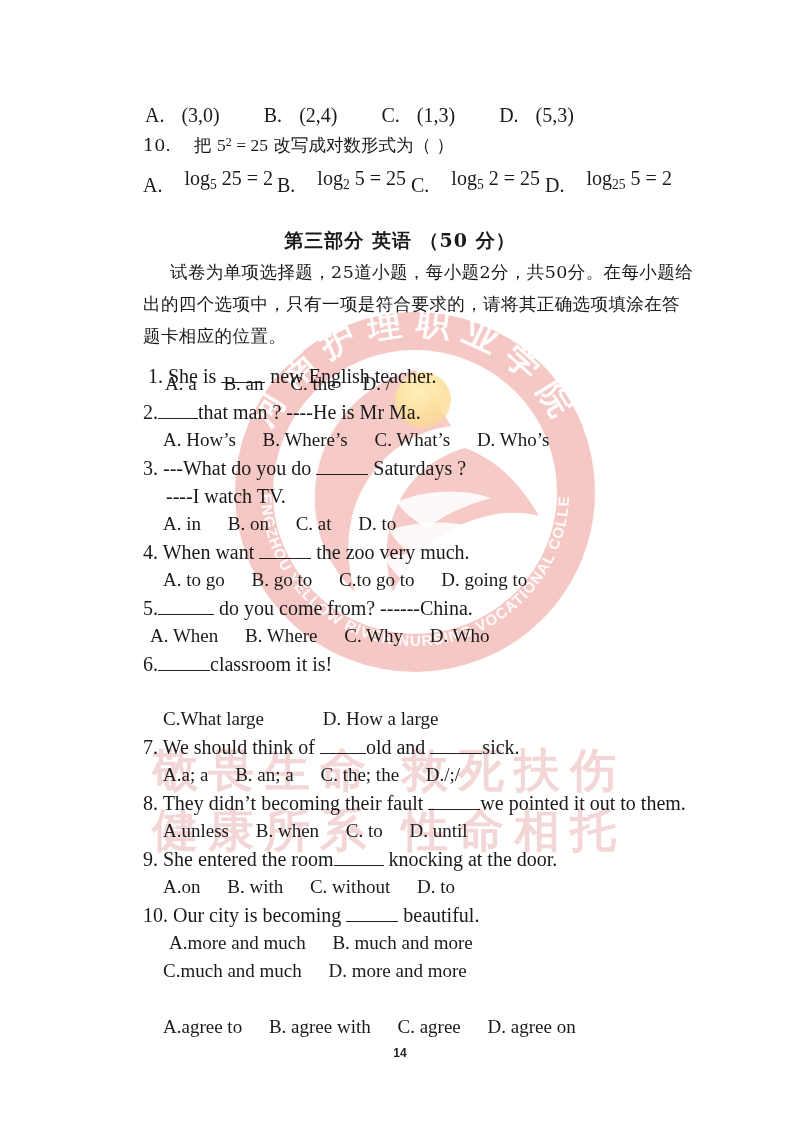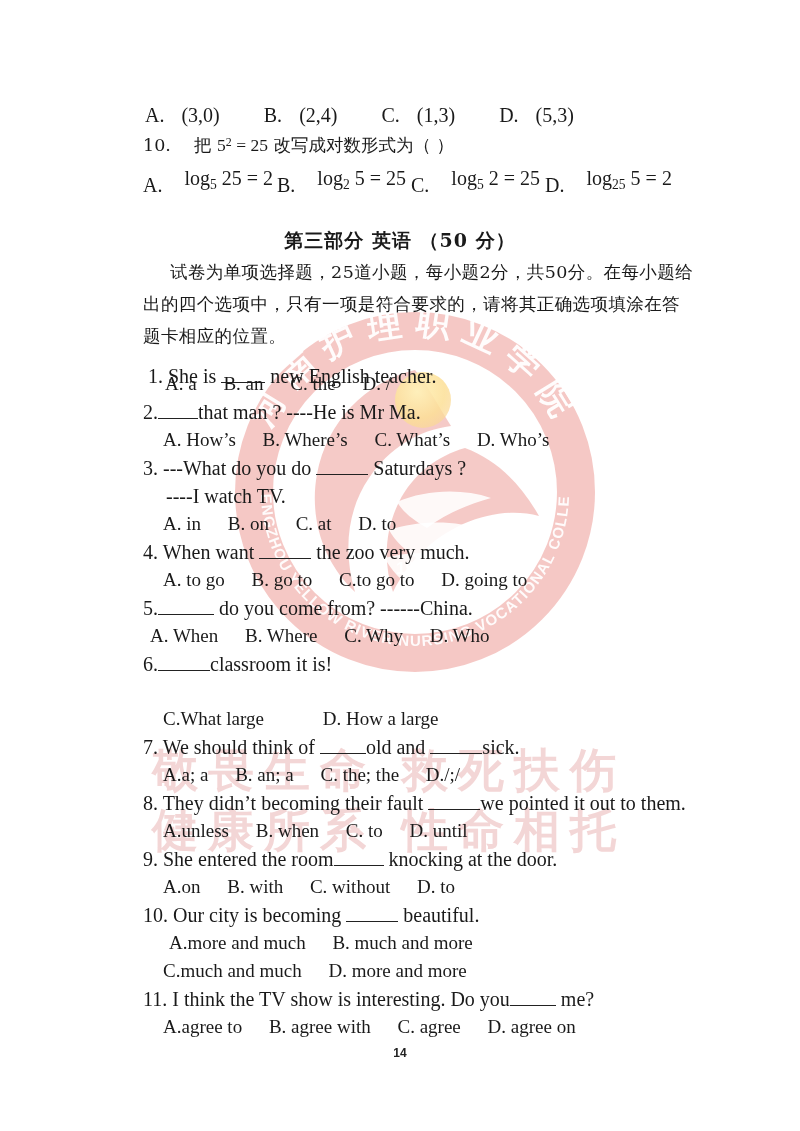--- a/index.html
+++ b/index.html
@@ -353,24 +353,20 @@
     </div>
     <div class="line opt-row" style="left:169px; top:933px;">
       <span>A.more and much</span><span class="sp-md"></span>
       <span>B. much and more</span>
     </div>
     <div class="line opt-row" style="left:163px; top:961px;">
       <span>C.much and much</span><span class="sp-md"></span>
       <span>D. more and more</span>
     </div>
 
-    <div class="line" style="left:143px; top:989px;">
-      <span>11.</span>
-      <span>I think the TV show is interesting. Do you</span><span class="blank" style="width:46px;"></span><span> me?</span>
-    </div>
     <div class="line opt-row" style="left:163px; top:1017px;">
       <span>A.agree to</span><span class="sp-md"></span>
       <span>B. agree with</span><span class="sp-md"></span>
       <span>C. agree</span><span class="sp-md"></span>
       <span>D. agree on</span>
     </div>
 
   </div>
 
   <div id="page-number">14</div>

